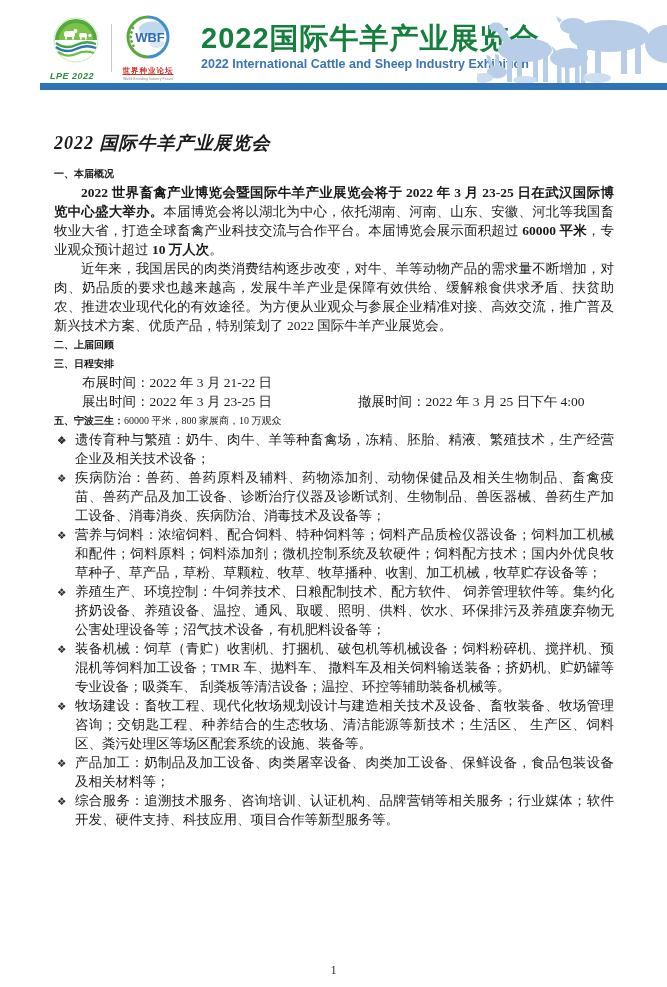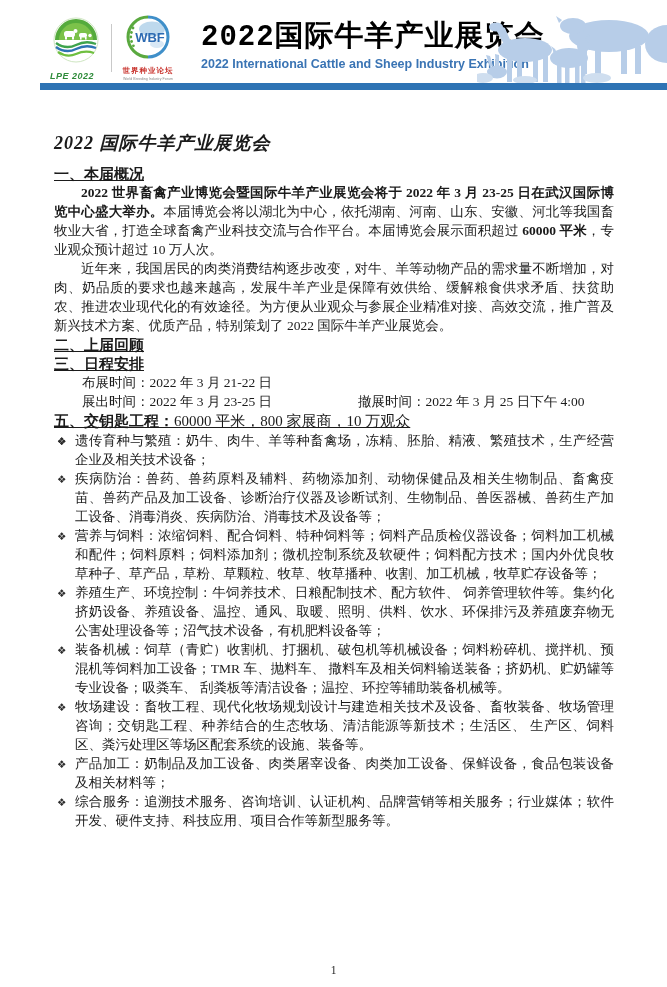--- a/index.html
+++ b/index.html
@@ -7,33 +7,33 @@
     width:667px;height:987px;background:#ffffff;overflow:hidden;position:relative;
     font-family:"Liberation Serif","DejaVu Serif",serif;color:#1b1b1b;
   }
   
   .header{position:relative;width:667px;height:92px;background:#ffffff;}
   .logo-lpe{position:absolute;left:50px;top:16px;width:56px;height:62px;text-align:left;}
   .logo-lpe .lpe-text{font-family:"Liberation Sans",sans-serif;font-weight:bold;font-style:italic;
     font-size:9px;color:#2e8b3a;letter-spacing:.5px;margin-top:1px;}
   .logo-divider{position:absolute;left:111px;top:24px;width:1px;height:48px;background:#c9c9c9;}
   .logo-wbf{position:absolute;left:119px;top:14px;width:58px;height:68px;text-align:center;}
-  .wbf-cn{font-family:"Liberation Sans",sans-serif;font-weight:bold;font-size:7.5px;color:#c8302a;letter-spacing:1px;}
+  .wbf-cn{font-family:"Liberation Sans",sans-serif;font-weight:bold;font-size:7.5px;color:#c8302a;letter-spacing:1px;text-decoration:underline;}
   .wbf-en{font-family:"Liberation Sans",sans-serif;font-size:4px;color:#8a8a8a;transform:scale(.9);}
   .title-block{position:absolute;left:201px;top:22px;}
-  .title-cn{font-family:Liberation Mono, monospace;font-weight:bold;
-    font-size:29px;line-height:32px;color:#000000;letter-spacing:1px;white-space:nowrap;}
+  .title-cn{font-family:Liberation Sans, sans-serif;font-weight:bold;
+    font-size:29px;line-height:32px;color:#15803d;letter-spacing:1px;white-space:nowrap;}
   .title-en{font-family:"Liberation Sans","DejaVu Sans",sans-serif;font-weight:bold;
     font-size:12.5px;color:#3a74b4;margin-top:3px;white-space:nowrap;}
   .silhouettes{position:absolute;right:0;top:6px;width:190px;height:78px;overflow:hidden;}
   .header-bar{position:absolute;left:40px;right:0;top:83px;height:7px;background:#2e73b4;}
   
   .doc{position:absolute;left:54px;top:132px;width:560px;font-size:13.5px;line-height:19px;text-align:justify;}
   .doc-title{font-size:18px;font-weight:bold;font-style:italic;letter-spacing:1px;margin:0 0 10px 0;line-height:22px;}
-  .sec-heading{font-weight:bold;font-family:"Liberation Sans","DejaVu Sans",sans-serif;font-size:15px;text-decoration:underline;}
+  .sec-heading{font-weight:bold;font-family:"Liberation Sans","DejaVu Sans",sans-serif;font-size:10px;}
   .para{text-indent:2em;margin:0;}
   .inline-val{font-weight:normal;font-family:"Liberation Serif","DejaVu Serif",serif;}
   .sched-row{padding-left:28px;display:flex;}
   .sched-cell-l{width:276px;flex:0 0 auto;}
   .sched-cell-r{flex:1;}
   .scope-item{position:relative;padding-left:21px;}
   .scope-item .bullet{position:absolute;left:3px;top:1px;font-size:10.5px;color:#2c2c2c;}
   .page-num{position:absolute;left:0;width:667px;top:964px;text-align:center;font-size:11.5px;color:#222;}
 </style>
 </head>
@@ -132,35 +132,35 @@
   </div>
 
   <div class="header-bar"></div>
 </div>
 
 <div class="doc">
 
   <div class="doc-title">2022 国际牛羊产业展览会</div>
 
   <div class="sec-heading">一、本届概况</div>
-  <p class="para"><span style="font-weight: bold;">2022 世界畜禽产业博览会暨国际牛羊产业展览会将于 2022 年 3 月 23-25 日在武汉国际博览中心盛大举办。</span><span>本届博览会将以湖北为中心，依托湖南、河南、山东、安徽、河北等我国畜牧业大省，打造全球畜禽产业科技交流与合作平台。本届博览会展示面积超过 </span><span style="font-weight: bold;">60000 平米</span><span>，专业观众预计超过 </span><span style="font-weight: normal;">10 万人次</span><span>。</span></p>
+  <p class="para"><span style="font-weight: bold;">2022 世界畜禽产业博览会暨国际牛羊产业展览会将于 2022 年 3 月 23-25 日在武汉国际博览中心盛大举办。</span><span>本届博览会将以湖北为中心，依托湖南、河南、山东、安徽、河北等我国畜牧业大省，打造全球畜禽产业科技交流与合作平台。本届博览会展示面积超过 </span><span style="font-weight: bold;">60000 平米</span><span>，专业观众预计超过 </span><span style="font-weight: bold;">10 万人次</span><span>。</span></p>
   <p class="para">近年来，我国居民的肉类消费结构逐步改变，对牛、羊等动物产品的需求量不断增加，对肉、奶品质的要求也越来越高，发展牛羊产业是保障有效供给、缓解粮食供求矛盾、扶贫助农、推进农业现代化的有效途径。为方便从业观众与参展企业精准对接、高效交流，推广普及新兴技术方案、优质产品，特别策划了 2022 国际牛羊产业展览会。</p>
 
   <div class="sec-heading">二、上届回顾</div>
 
   <div class="sec-heading">三、日程安排</div>
   <div class="sched-row">
     <span class="sched-cell-l"><span>布展时间：</span><span>2022 年 3 月 21-22 日</span></span>
   </div>
   <div class="sched-row">
     <span class="sched-cell-l"><span>展出时间：</span><span>2022 年 3 月 23-25 日</span></span>
     <span class="sched-cell-r"><span>撤展时间：</span><span>2022 年 3 月 25 日下午 4:00</span></span>
   </div>
 
-  <div class="sec-heading"><span>五、交钥匙工程：</span><span class="inline-val">60000 平米，800 家展商，10 万观众</span></div>
+  <div class="sec-heading"><span>五、宁波三生：</span><span class="inline-val">60000 平米，800 家展商，10 万观众</span></div>
 
   <div>
       <div class="scope-item"><span class="bullet">❖</span></div>
       <div class="scope-item"><span class="bullet">❖</span><span>遗传育种与繁殖：奶牛、肉牛、羊等种畜禽场，冻精、胚胎、精液、繁殖技术，生产经营企业及相关技术设备；</span></div>
       <div class="scope-item"><span class="bullet">❖</span><span>疾病防治：兽药、兽药原料及辅料、药物添加剂、动物保健品及相关生物制品、畜禽疫苗、兽药产品及加工设备、诊断治疗仪器及诊断试剂、生物制品、兽医器械、兽药生产加工设备、消毒消炎、疾病防治、消毒技术及设备等；</span></div>
       <div class="scope-item"><span class="bullet">❖</span><span>营养与饲料：浓缩饲料、配合饲料、特种饲料等；饲料产品质检仪器设备；饲料加工机械和配件；饲料原料；饲料添加剂；微机控制系统及软硬件；饲料配方技术；国内外优良牧草种子、草产品，草粉、草颗粒、牧草、牧草播种、收割、加工机械，牧草贮存设备等；</span></div>
       <div class="scope-item"><span class="bullet">❖</span><span>养殖生产、环境控制：牛饲养技术、日粮配制技术、配方软件、 饲养管理软件等。集约化挤奶设备、养殖设备、温控、通风、取暖、照明、供料、饮水、环保排污及养殖废弃物无公害处理设备等；沼气技术设备，有机肥料设备等；</span></div>
       <div class="scope-item"><span class="bullet">❖</span><span>装备机械：饲草（青贮）收割机、打捆机、破包机等机械设备；饲料粉碎机、搅拌机、预混机等饲料加工设备；TMR 车、抛料车、 撒料车及相关饲料输送装备；挤奶机、贮奶罐等专业设备；吸粪车、 刮粪板等清洁设备；温控、环控等辅助装备机械等。</span></div>
       <div class="scope-item"><span class="bullet">❖</span><span>牧场建设：畜牧工程、现代化牧场规划设计与建造相关技术及设备、畜牧装备、牧场管理咨询；交钥匙工程、种养结合的生态牧场、清洁能源等新技术；生活区、 生产区、饲料区、粪污处理区等场区配套系统的设施、装备等。</span></div>
       <div class="scope-item"><span class="bullet">❖</span><span>产品加工：奶制品及加工设备、肉类屠宰设备、肉类加工设备、保鲜设备，食品包装设备及相关材料等；</span></div>

